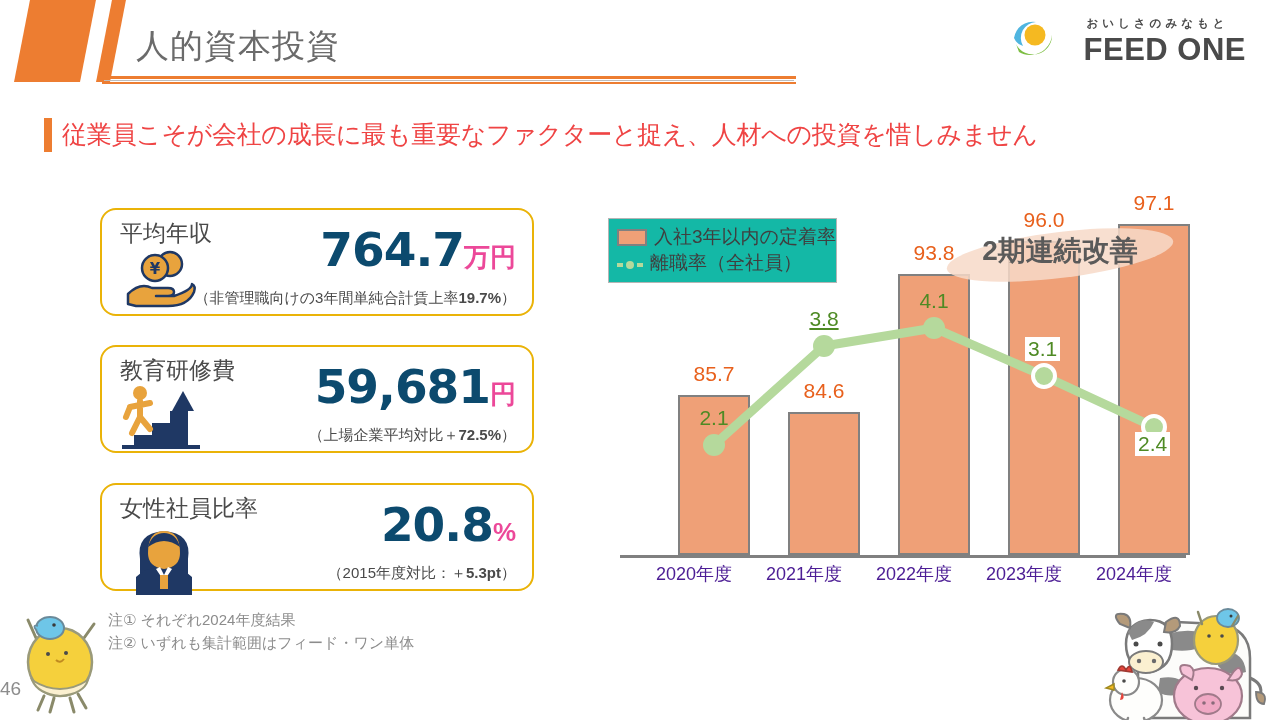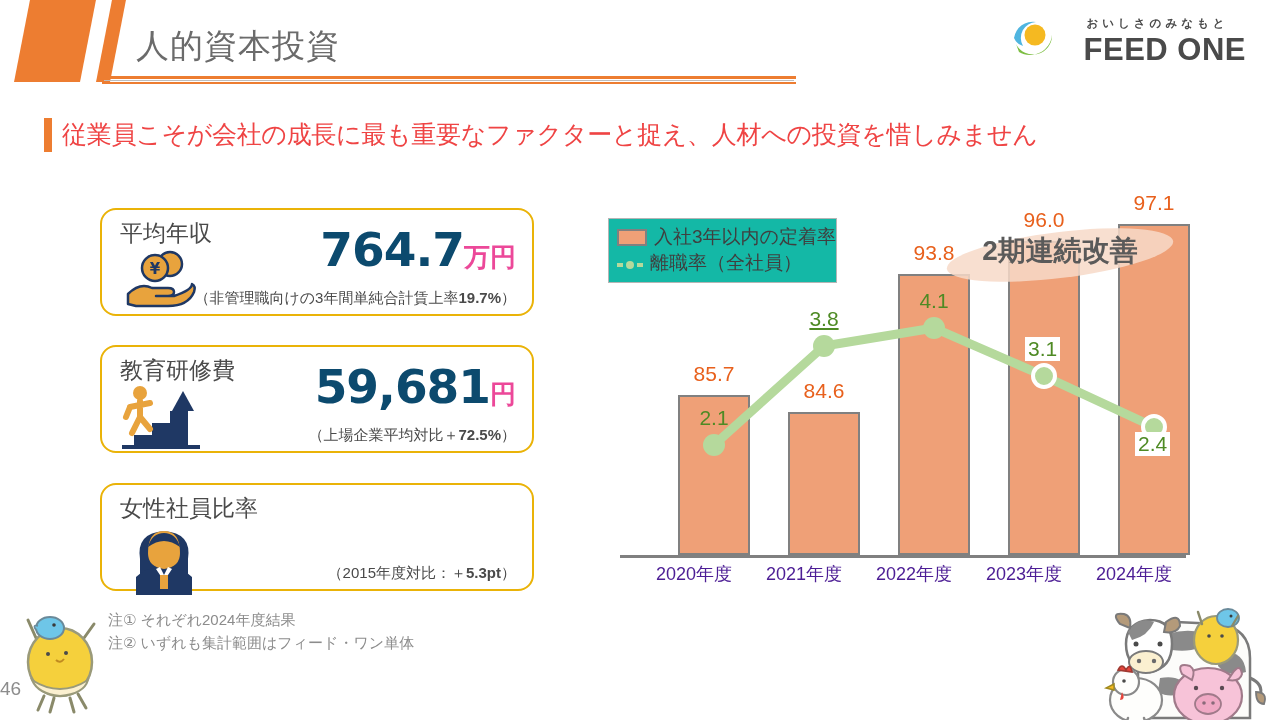--- a/index.html
+++ b/index.html
@@ -142,20 +142,23 @@
     <div class="card-label">女性社員比率</div>
     <div class="card-icon" style="left:24px;top:34px;">
       <svg width="76" height="76" viewBox="0 0 76 76">
         <path d="M14 40 Q10 14 38 12 Q66 14 62 40 L62 56 L14 56 Z" fill="#1F3864"></path>
         <path d="M22 34 Q22 12 38 12 Q54 12 54 34 Q54 48 38 50 Q22 48 22 34 Z" fill="#E8A33D"></path>
         <path d="M22 28 Q26 14 38 14 Q50 14 54 28 Q46 22 38 22 Q30 22 22 28 Z" fill="#1F3864"></path>
         <path d="M10 76 L10 58 Q20 48 30 50 L38 62 L46 50 Q56 48 66 58 L66 76 Z" fill="#1F3864"></path>
         <path d="M30 50 L38 62 L46 50 L42 48 L38 56 L34 48 Z" fill="#fff"></path>
         <rect x="34" y="56" width="8" height="14" fill="#E8A33D"></rect>
       </svg>
+    </div>
+    <div class="card-value">
+      <span class="big-num">20.8</span><span class="unit">%</span>
     </div>
     <div class="card-note"><span>（2015年度対比：＋</span><b>5.3pt</b><span>）</span></div>
   </div>
 
   <div class="chart">
 
     <div class="legend">
       <div class="legend-row">
         <span class="legend-swatch-bar"></span>
         <span class="legend-label">入社3年以内の定着率</span>

